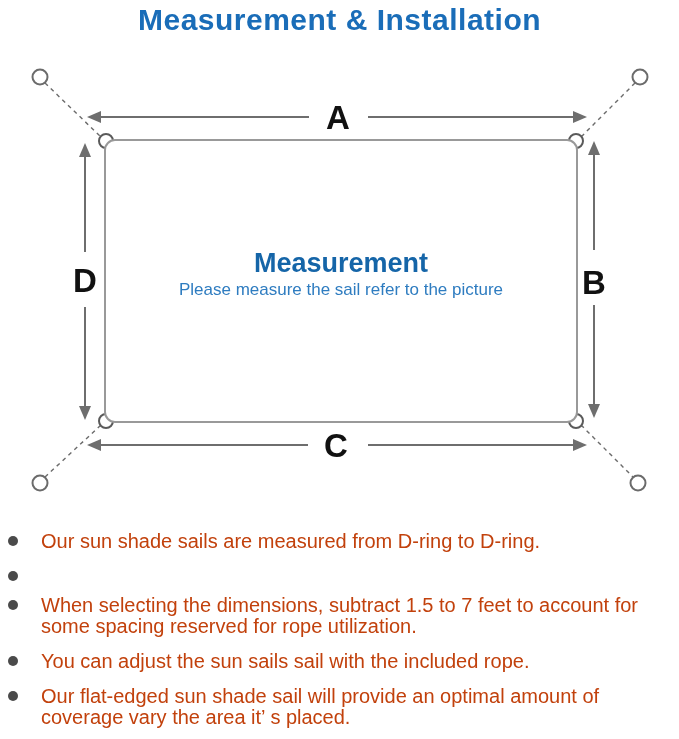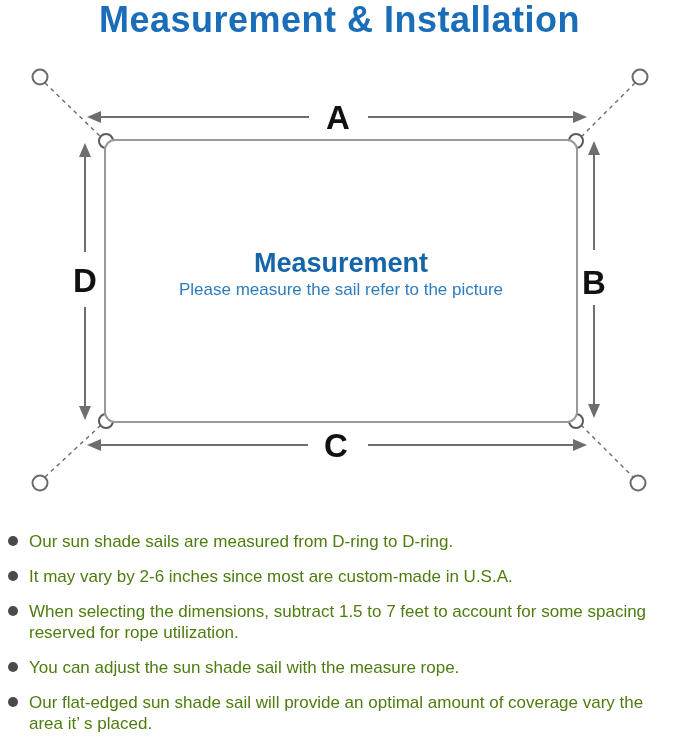--- a/index.html
+++ b/index.html
@@ -15,21 +15,21 @@
     background: #ffffff;
     overflow: hidden;
   }
   .page-title {
     position: absolute;
     top: 0;
     left: 0;
     width: 679px;
     margin: 0;
     text-align: center;
-    font-size: 36px;
+    font-size: 30px;
     line-height: 40px;
     font-weight: 700;
     color: #1a6db8;
     letter-spacing: 0.5px;
   }
   svg.diagram {
     position: absolute;
     top: 0;
     left: 0;
     display: block;
@@ -85,25 +85,25 @@
     position: absolute;
     top: 531px;
     left: 0;
     width: 663px;
     margin: 0;
     padding: 0 8px;
     list-style: none;
   }
   .notes li {
     display: flex;
-    gap: 11px;
+    gap: 23px;
     margin: 0 0 14px 0;
-    font-size: 17px;
+    font-size: 20px;
     line-height: 21px;
-    color: #4d7c0f;
+    color: #c2410c;
   }
   .dot {
     flex: none;
     width: 10px;
     height: 10px;
     margin-top: 5px;
     border-radius: 50%;
     background: #4a4a4a;
   }
   .note-text {
@@ -164,29 +164,28 @@
     <text class="center-sub" x="341" y="295">Please measure the sail refer to the picture</text>
   </svg>
 
   <ul class="notes">
     <li>
       <span class="dot"></span>
       <span class="note-text">Our sun shade sails are measured from D-ring to D-ring.</span>
     </li>
     <li>
       <span class="dot"></span>
-      <span class="note-text">It may vary by 2-6 inches since most are custom-made in U.S.A.</span>
     </li>
     <li>
       <span class="dot"></span>
       <span class="note-text">When selecting the dimensions, subtract 1.5 to 7 feet to account for some spacing reserved for rope utilization.</span>
     </li>
     <li>
       <span class="dot"></span>
-      <span class="note-text">You can adjust the sun shade sail with the measure rope.</span>
+      <span class="note-text">You can adjust the sun sails sail with the included rope.</span>
     </li>
     <li>
       <span class="dot"></span>
       <span class="note-text">Our flat-edged sun shade sail will provide an optimal amount of coverage vary the area it’ s placed.</span>
     </li>
   </ul>
 
 </div>
 
 </body></html>

